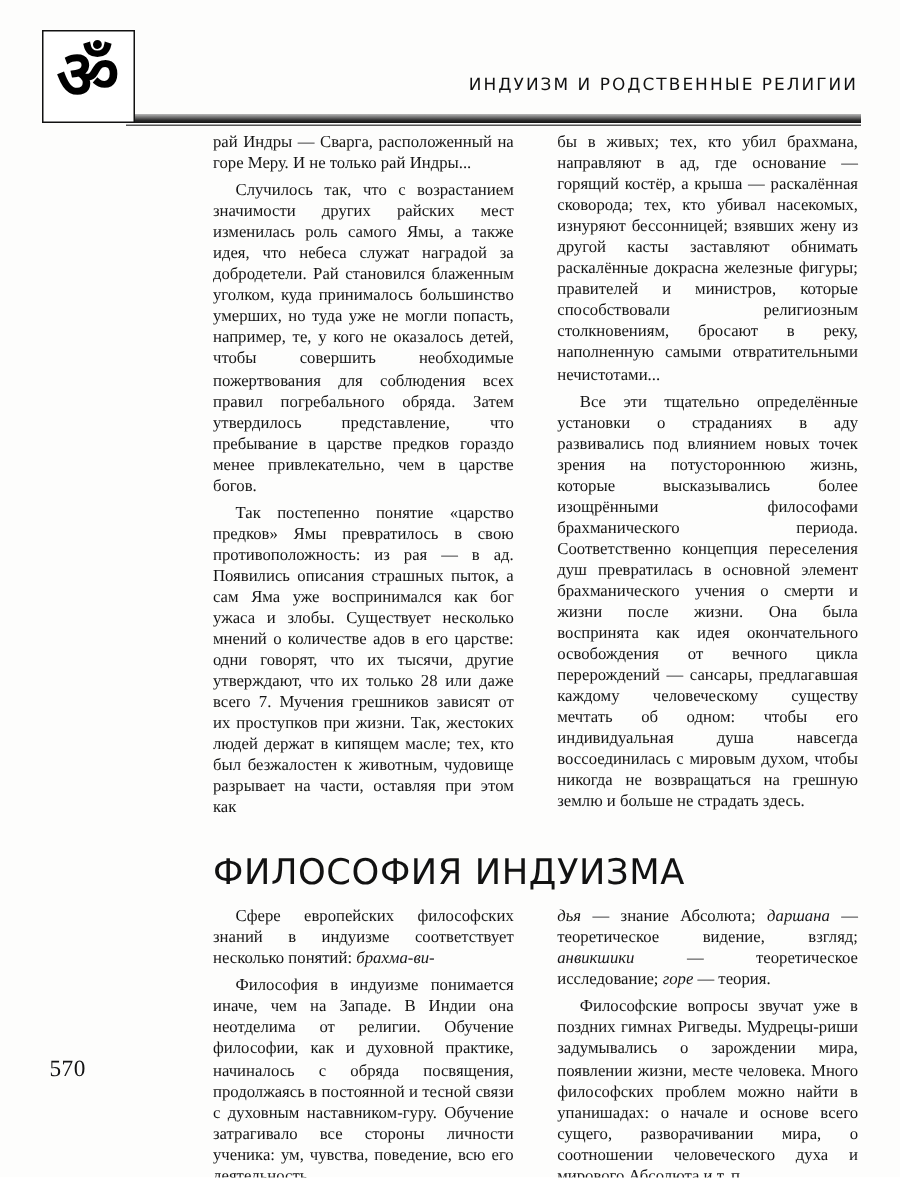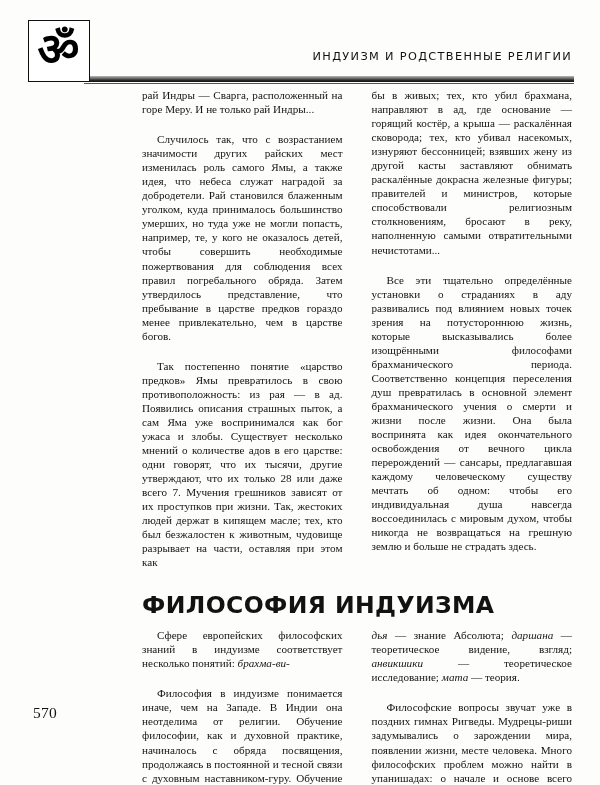--- a/index.html
+++ b/index.html
@@ -107,30 +107,30 @@
   p.txt {
     margin: 0;
     font-size: 11.15px;
     line-height: 14.05px;
     text-align: justify;
     text-justify: inter-word;
     hyphens: manual;
     -webkit-hyphens: manual;
     color: #141414;
   }
-  p.txt + p.txt { margin-top: 16px; }
+  p.txt + p.txt { margin-top: 4px; }
   p.indent { text-indent: 15px; }
 
   
   .section-title {
     font-family: "DejaVu Sans", "Liberation Sans", sans-serif;
     font-size: 23.5px;
     letter-spacing: 0.4px;
     color: #121212;
-    font-weight: 700;
+    font-weight: 400;
     margin: 23px 0 11px 0;
     line-height: 1.05;
   }
 
   
   .page-number {
     position: absolute;
     left: 33px;
     top: 704px;
     font-family: "Liberation Serif", "DejaVu Serif", serif;
@@ -176,21 +176,21 @@
     <div class="section-title">ФИЛОСОФИЯ ИНДУИЗМА</div>
 
     <div class="two-col">
 
       <div class="col">
         <p class="txt indent">Сфере европейских философских знаний в индуизме соответствует несколько понятий: <em>брахма-ви-</em></p>
         <p class="txt indent">Философия в индуизме понимается иначе, чем на Западе. В Индии она неотделима от религии. Обучение философии, как и духовной практике, начиналось с обряда посвящения, продолжаясь в постоянной и тесной связи с духовным наставником-гуру. Обучение затрагивало все стороны личности ученика: ум, чувства, поведение, всю его деятельность.</p>
       </div>
 
       <div class="col">
-        <p class="txt"><em>дья</em> — знание Абсолюта; <em>даршана</em> — теоретическое видение, взгляд; <em>анвикшики</em> — теоретическое исследование; <em>мата</em> — теория.</p>
+        <p class="txt"><em>дья</em> — знание Абсолюта; <em>даршана</em> — теоретическое видение, взгляд; <em>анвикшики</em> — теоретическое исследование; <em>горе</em> — теория.</p>
         <p class="txt indent">Философские вопросы звучат уже в поздних гимнах Ригведы. Мудрецы-риши задумывались о зарождении мира, появлении жизни, месте человека. Много философских проблем можно найти в упанишадах: о начале и основе всего сущего, разворачивании мира, о соотношении человеческого духа и мирового Абсолюта и т. п.</p>
       </div>
 
     </div>
 
   </div>
 
   <div class="page-number">570</div>
 
 </div>

